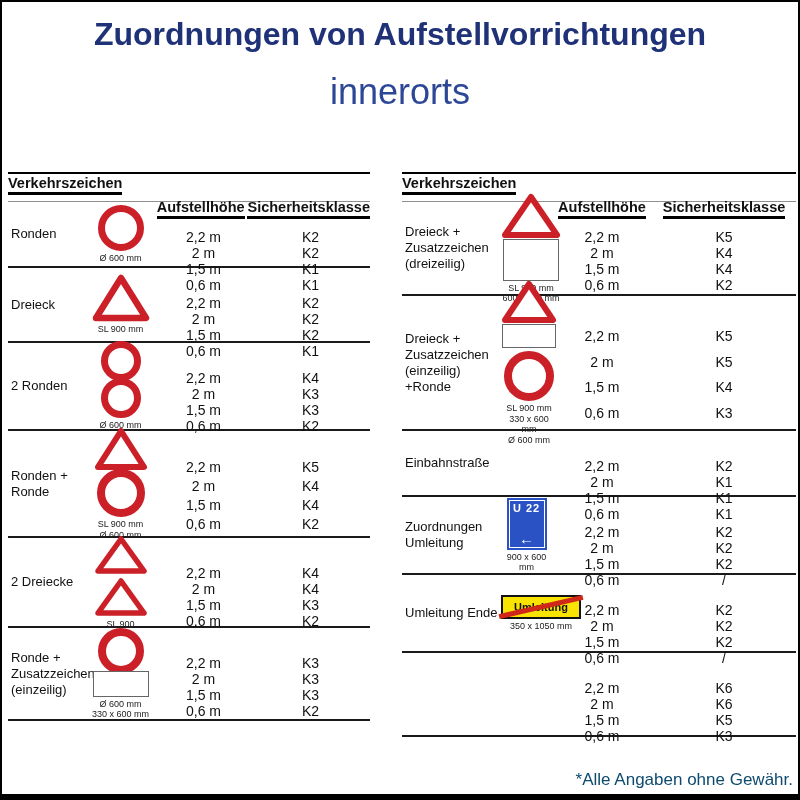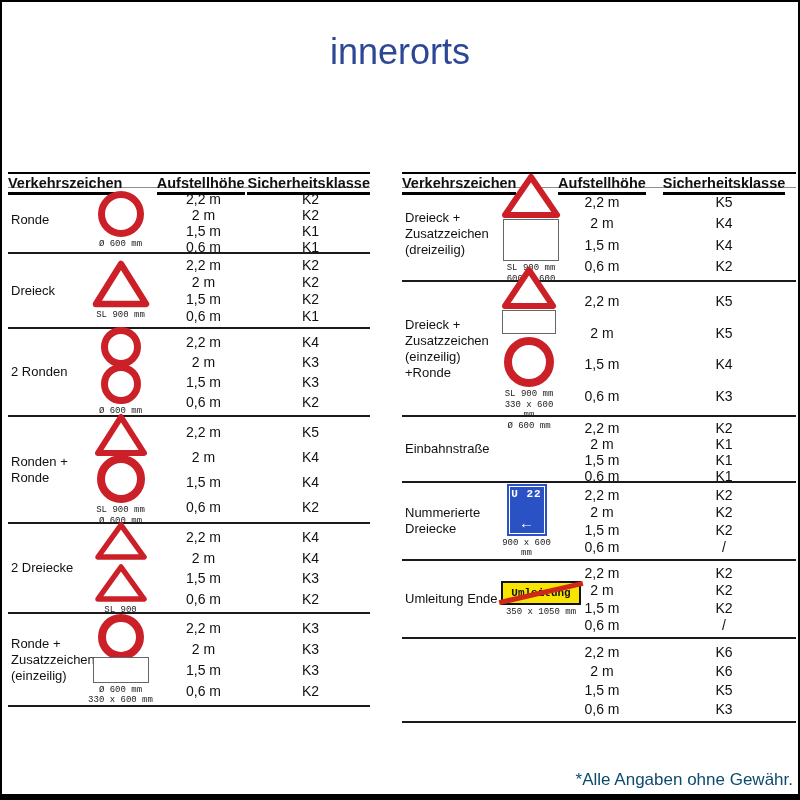--- a/index.html
+++ b/index.html
@@ -8,33 +8,33 @@
   
   .title-block{position:absolute;top:12px;left:0;width:100%;text-align:center;}
   .title-main{font-size:32px;font-weight:bold;color:#1f3278;line-height:40px;}
   .title-sub{font-size:36px;font-weight:400;color:#2c4795;line-height:44px;margin-top:16px;}
 
   
   .ztable{position:absolute;top:170px;border-top:2px solid #000;}
   .t-left{left:6px;width:362px;}
   .t-right{left:400px;width:394px;}
 
-  .thead{display:flex;height:14px;box-sizing:border-box;border-bottom:1px solid #8f8f8f;padding-top:1px;}
+  .thead{display:flex;height:28px;box-sizing:border-box;border-bottom:1px solid #8f8f8f;padding-top:1px;}
   .th{font-weight:bold;font-size:14.5px;}
   .th span{display:inline-block;border-bottom:3px solid #000;padding-bottom:1px;white-space:nowrap;}
-  .c2,.c3{text-align:center;}
+  .c2,.c3{text-align:center;margin-top:24px;}
   .t-left .c1{width:148px;} .t-left .c2{width:95px;} .t-left .c3{flex:1;}
   .t-right .c1{width:150px;} .t-right .c2{width:100px;} .t-right .c3{flex:1;}
 
   .row{display:flex;border-bottom:2px solid #1a1a1a;box-sizing:border-box;}
   .sign-cell{display:flex;align-items:center;}
   .sign-label{flex:0 0 auto;font-size:13px;line-height:16px;padding-left:3px;}
   .t-left .sign-label{width:74px;}
   .t-right .sign-label{width:96px;}
-  .sign-stack{flex:1;display:flex;flex-direction:column;align-items:center;justify-content:center;font-family:Liberation Mono, monospace;}
+  .sign-stack{flex:1;display:flex;flex-direction:column;align-items:center;justify-content:center;}
   .caption{margin-top:2px;font-size:9px;line-height:10.5px;color:#222;text-align:center;}
   .vals{display:flex;flex-direction:column;justify-content:space-around;text-align:center;font-size:14px;box-sizing:border-box;padding:3px 0;}
 
   
   .ring{border-style:solid;border-color:#cc2028;border-radius:50%;background:#fff;box-sizing:border-box;}
   .addon{background:#fff;border:1.5px solid #666;box-sizing:border-box;}
   .u22{position:relative;width:40px;height:52px;background:#2a52c5;display:flex;flex-direction:column;align-items:center;justify-content:center;gap:18px;}
   .u22::after{content:"";position:absolute;inset:2px;border:1px solid #fff;}
   .u22-code{color:#fff;font-size:11px;font-weight:bold;letter-spacing:1px;}
   .u22-arrow{color:#fff;font-size:15px;font-weight:bold;line-height:14px;}
@@ -44,33 +44,34 @@
 
   
   .footnote{position:absolute;right:5px;bottom:4px;font-size:17px;color:#0c4a6e;}
 </style>
 </head>
 <body>
 
 <div class="page">
 
   <div class="title-block">
+    <div class="title-main">Zuordnungen von Aufstellvorrichtungen</div>
     <div class="title-sub">innerorts</div>
   </div>
 
   <div class="ztable t-left">
     <div class="thead">
       <div class="th c1"><span>Verkehrszeichen</span></div>
       <div class="th c2"><span>Aufstellhöhe</span></div>
       <div class="th c3"><span>Sicherheitsklasse</span></div>
     </div>
 
     <div class="row" style="height:66px">
       <div class="cell sign-cell c1">
-        <div class="sign-label">Ronde</div>
+        <div class="sign-label">Ronden</div>
         <div class="sign-stack">
           <div class="ring" style="width:46px;height:46px;border-width:7px"></div>
           <div class="caption">
               <div>Ø 600 mm</div>
             </div>
         </div>
       </div>
       <div class="vals c2">
         <div>2,2 m</div>
         <div>2 m</div>
@@ -298,21 +299,21 @@
       <div class="vals c3">
         <div>K2</div>
         <div>K1</div>
         <div>K1</div>
         <div>K1</div>
       </div>
     </div>
 
     <div class="row" style="height:78px">
       <div class="cell sign-cell c1">
-        <div class="sign-label">Nummerierte Dreiecke</div>
+        <div class="sign-label">Zuordnungen Umleitung</div>
         <div class="sign-stack">
           <div class="u22">
             <span class="u22-code">U 22</span>
             <span class="u22-arrow">←</span>
           </div>
           <div class="caption">
               <div>900 x 600 mm</div>
             </div>
         </div>
       </div>

